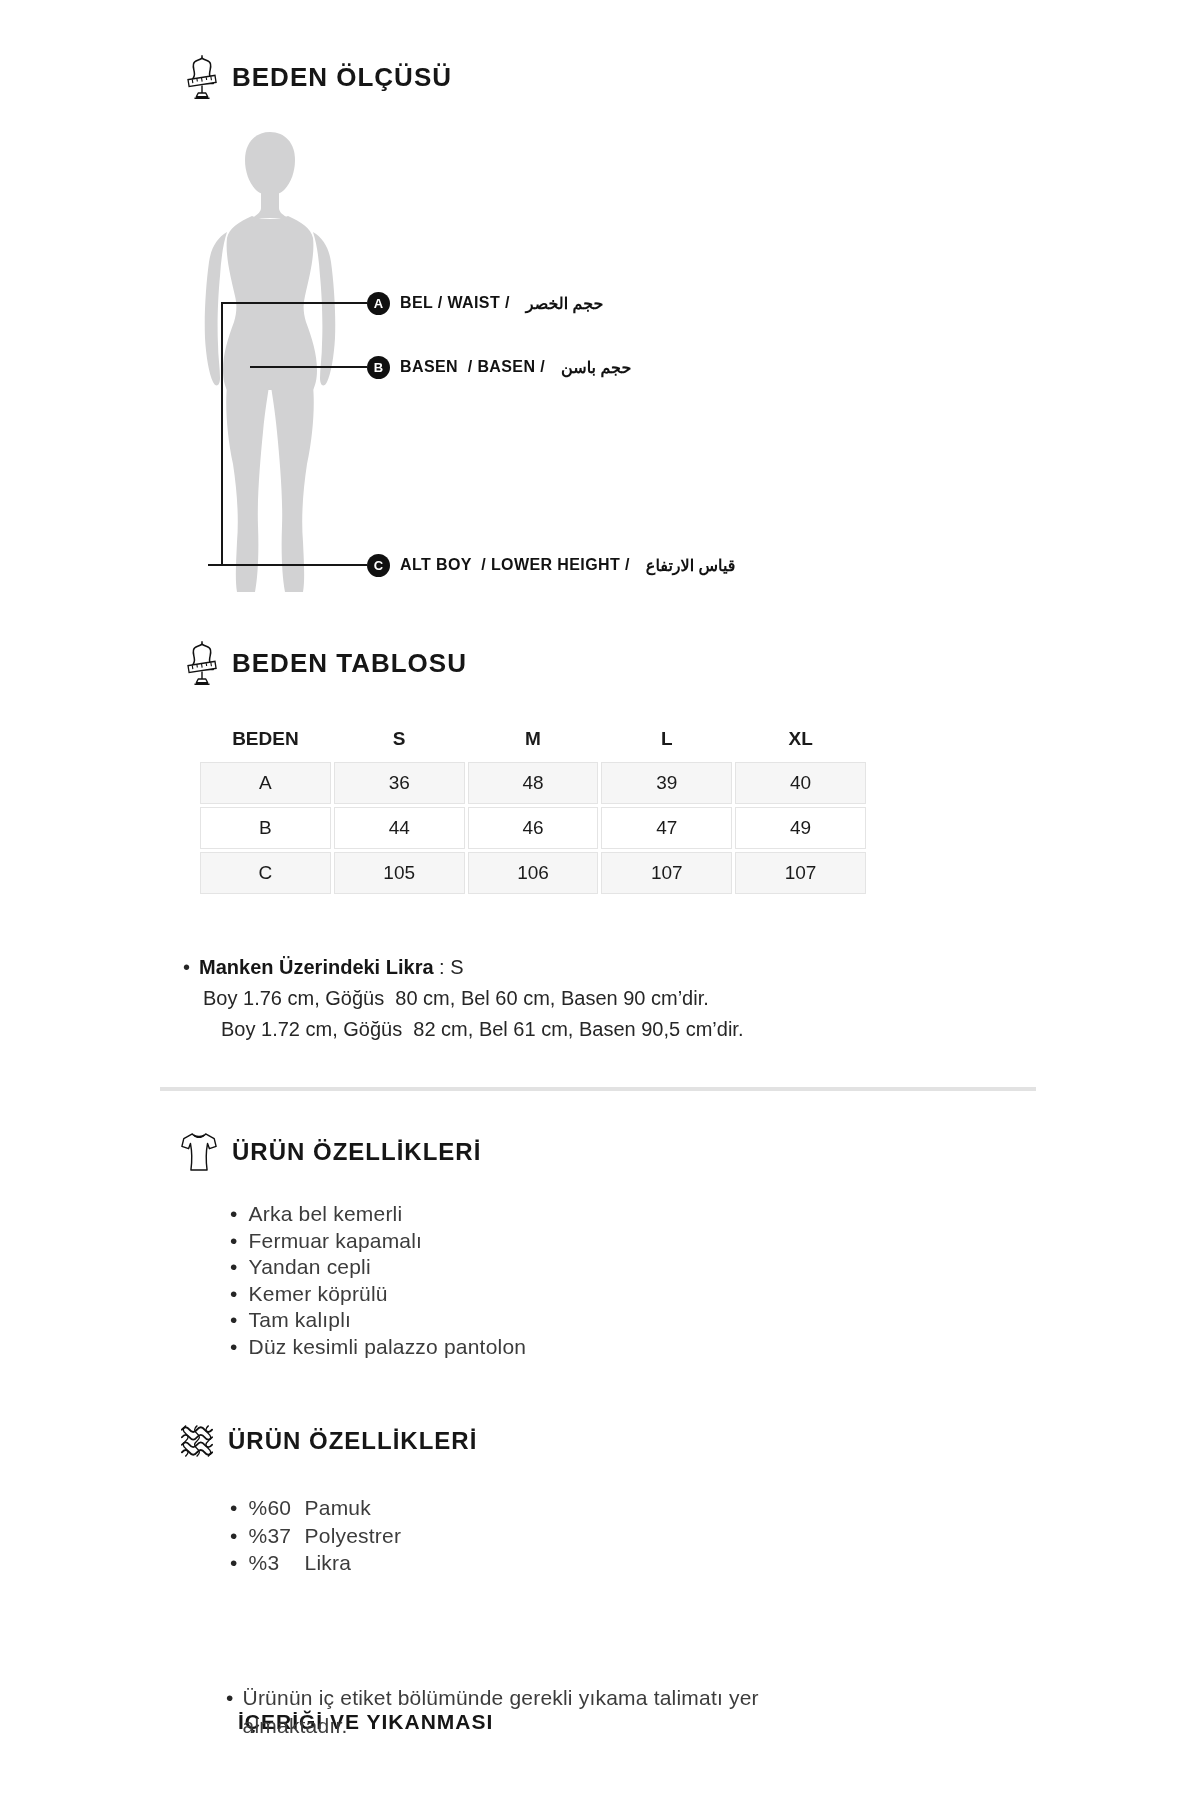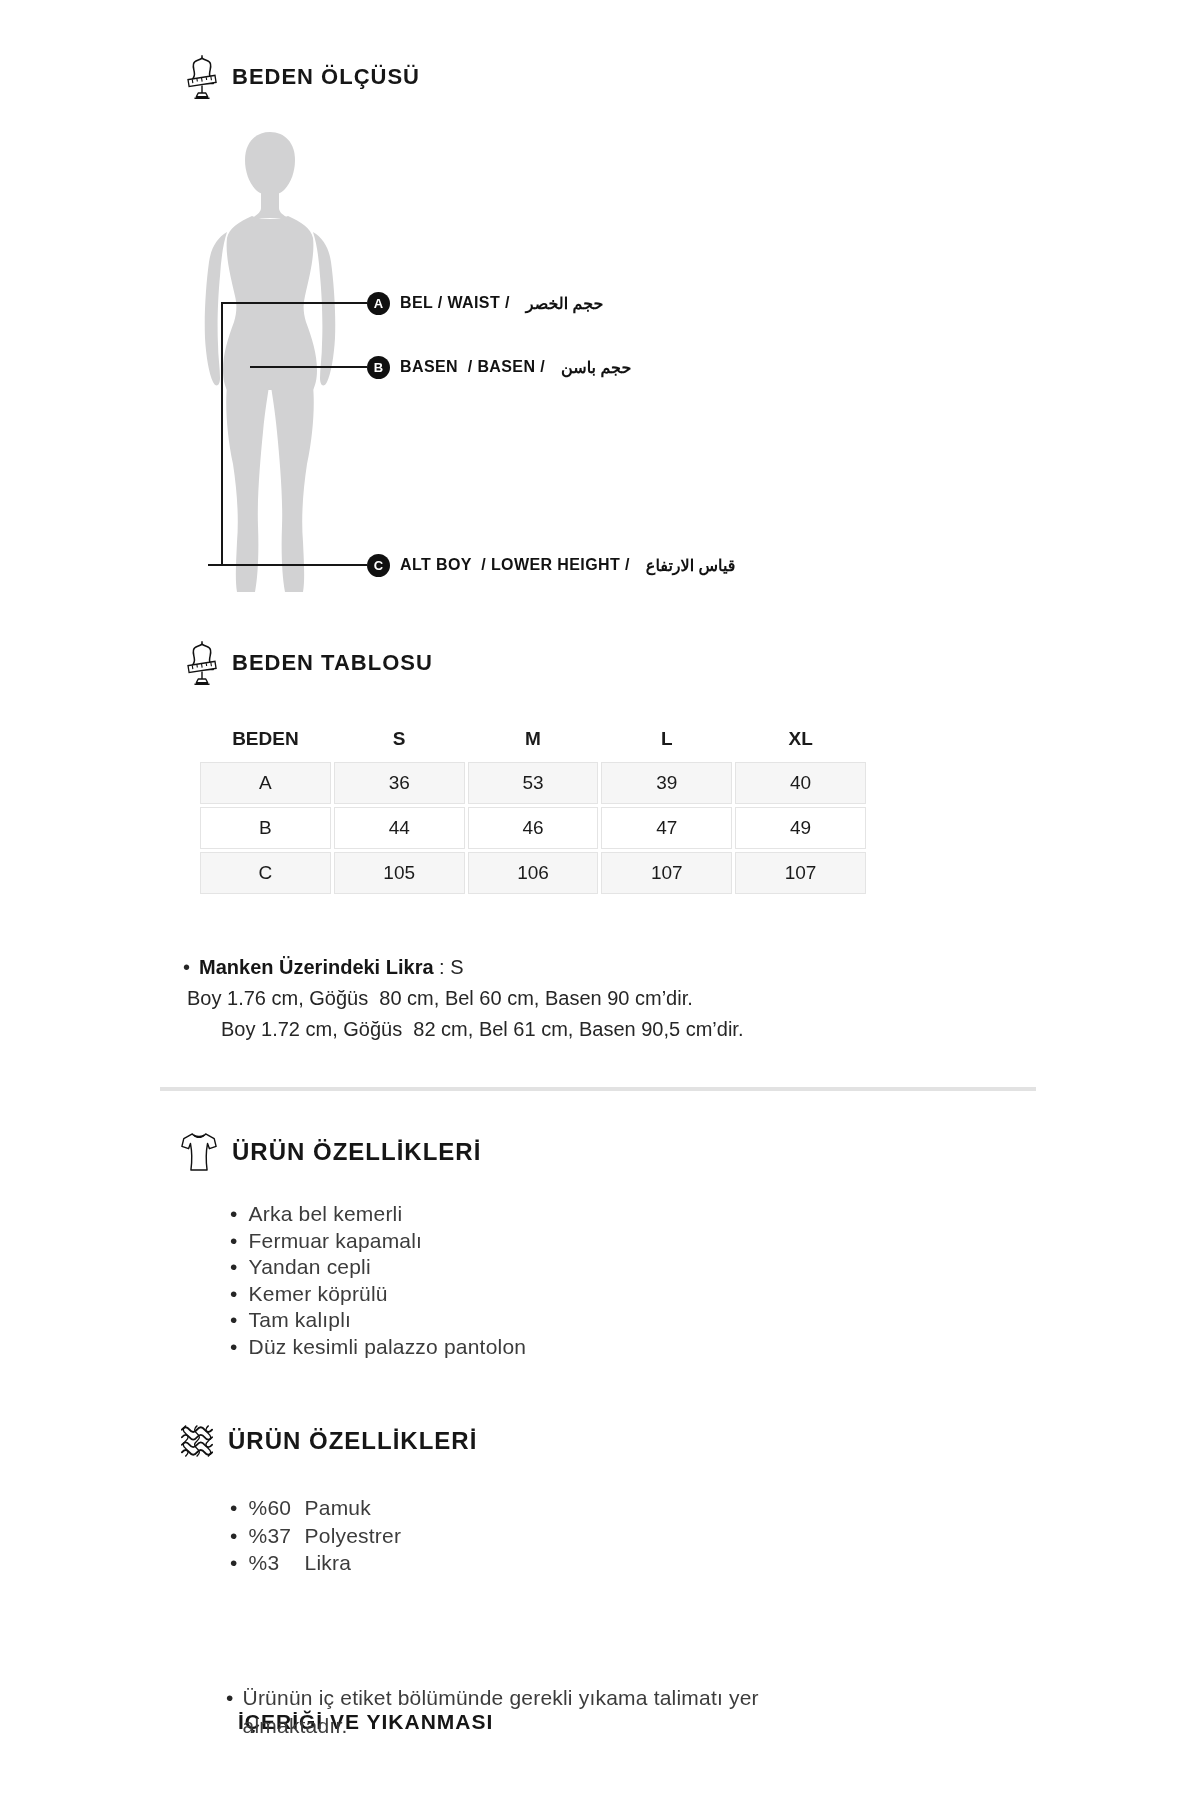--- a/index.html
+++ b/index.html
@@ -4,21 +4,21 @@
 <style>
   html,body{margin:0;padding:0;background:#ffffff;}
   .page{
     position:relative;width:1200px;height:1800px;background:#fff;overflow:hidden;
     font-family:"Liberation Sans", sans-serif;color:#1c1c1c;
   }
   .abs{position:absolute;}
   
   .sec-head{display:flex;align-items:center;gap:14px;}
   .sec-head .ttl{font-weight:700;letter-spacing:1px;color:#161616;}
-  .ttl-xl{font-size:22px;}
+  .ttl-xl{font-size:26px;}
   .ttl-lg{font-size:24px;}
   .ttl-md{font-size:21px;letter-spacing:.6px;}
   
   .measure-row{display:flex;align-items:center;height:24px;}
   .m-line{height:2px;background:#161616;}
   .m-badge{width:23px;height:23px;border-radius:50%;background:#101010;color:#fff;
     display:flex;align-items:center;justify-content:center;font-size:13px;font-weight:700;flex:0 0 auto;}
   .m-label{font-weight:700;font-size:16px;letter-spacing:.4px;margin-left:10px;white-space:pre;color:#121212;}
   .m-arabic{font-size:16px;font-weight:700;margin-left:16px;white-space:pre;color:#121212;}
   .bracket-v{width:2px;background:#161616;}
@@ -116,21 +116,21 @@
         <th>S</th>
         <th>M</th>
         <th>L</th>
         <th>XL</th>
       </tr>
     </thead>
     <tbody>
       <tr class="shade">
         <td>A</td>
         <td>36</td>
-        <td>53</td>
+        <td>48</td>
         <td>39</td>
         <td>40</td>
       </tr>
       <tr class="plain">
         <td>B</td>
         <td>44</td>
         <td>46</td>
         <td>47</td>
         <td>49</td>
       </tr>
@@ -143,21 +143,21 @@
       </tr>
     </tbody>
   </table>
 
   <div class="abs" style="left:183px;top:952px;">
     <div class="note-line note-first">
       <span class="bullet-dot">•</span>
       <span class="note-bold">Manken Üzerindeki Likra</span>
       <span> : S</span>
     </div>
-    <div class="note-line" style="margin-left:4px;">Boy 1.76 cm, Göğüs  80 cm, Bel 60 cm, Basen 90 cm’dir.</div>
+    <div class="note-line" style="margin-left:20px;">Boy 1.76 cm, Göğüs  80 cm, Bel 60 cm, Basen 90 cm’dir.</div>
     <div class="note-line" style="margin-left:38px;">Boy 1.72 cm, Göğüs  82 cm, Bel 61 cm, Basen 90,5 cm’dir.</div>
   </div>
 
   <div class="abs divider" style="left:160px;top:1087px;width:876px;"></div>
 
   <div class="abs sec-head" style="left:180px;top:1131px;">
     <svg class="icon" width="38" height="42" viewBox="0 0 40 44">
       <path d="M13,3 L4,8 L2,16 L9,18.5 L11,13 C11,13 13.5,26 11.5,41 L28.5,41 C26.5,26 29,13 29,13 L31,18.5 L38,16 L36,8 L27,3 C25,6.5 15,6.5 13,3 Z" fill="none" stroke="#111" stroke-width="1.5" stroke-linejoin="round"></path>
       <path d="M14.5,4 C16.5,7.5 23.5,7.5 25.5,4" fill="none" stroke="#111" stroke-width="1.3"></path>
     </svg>

